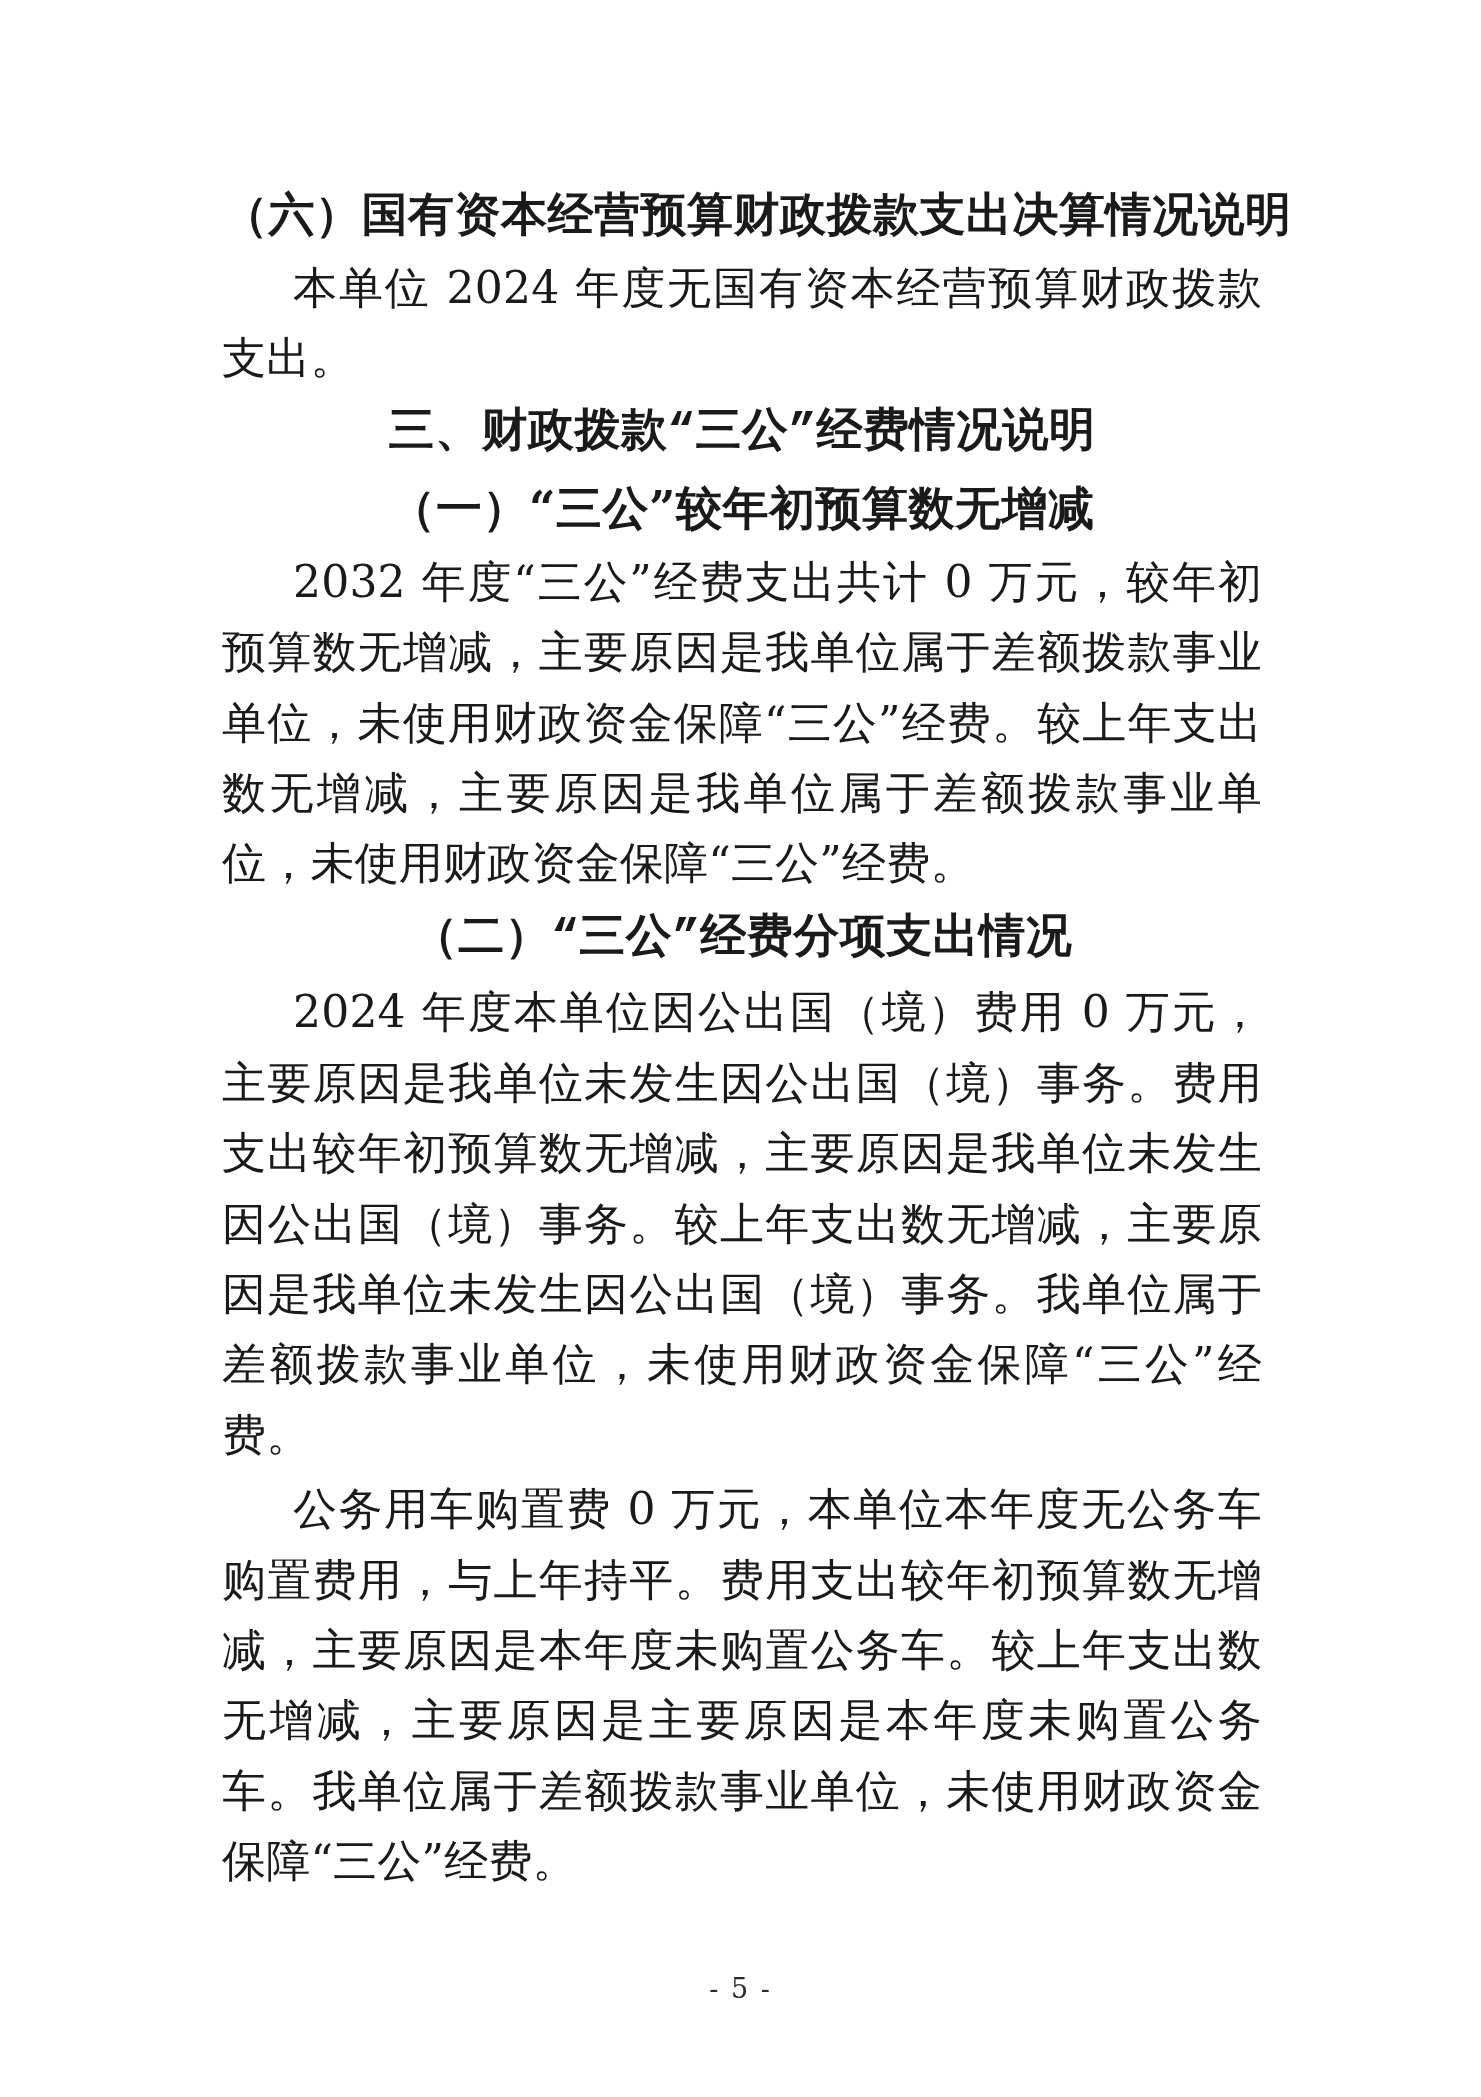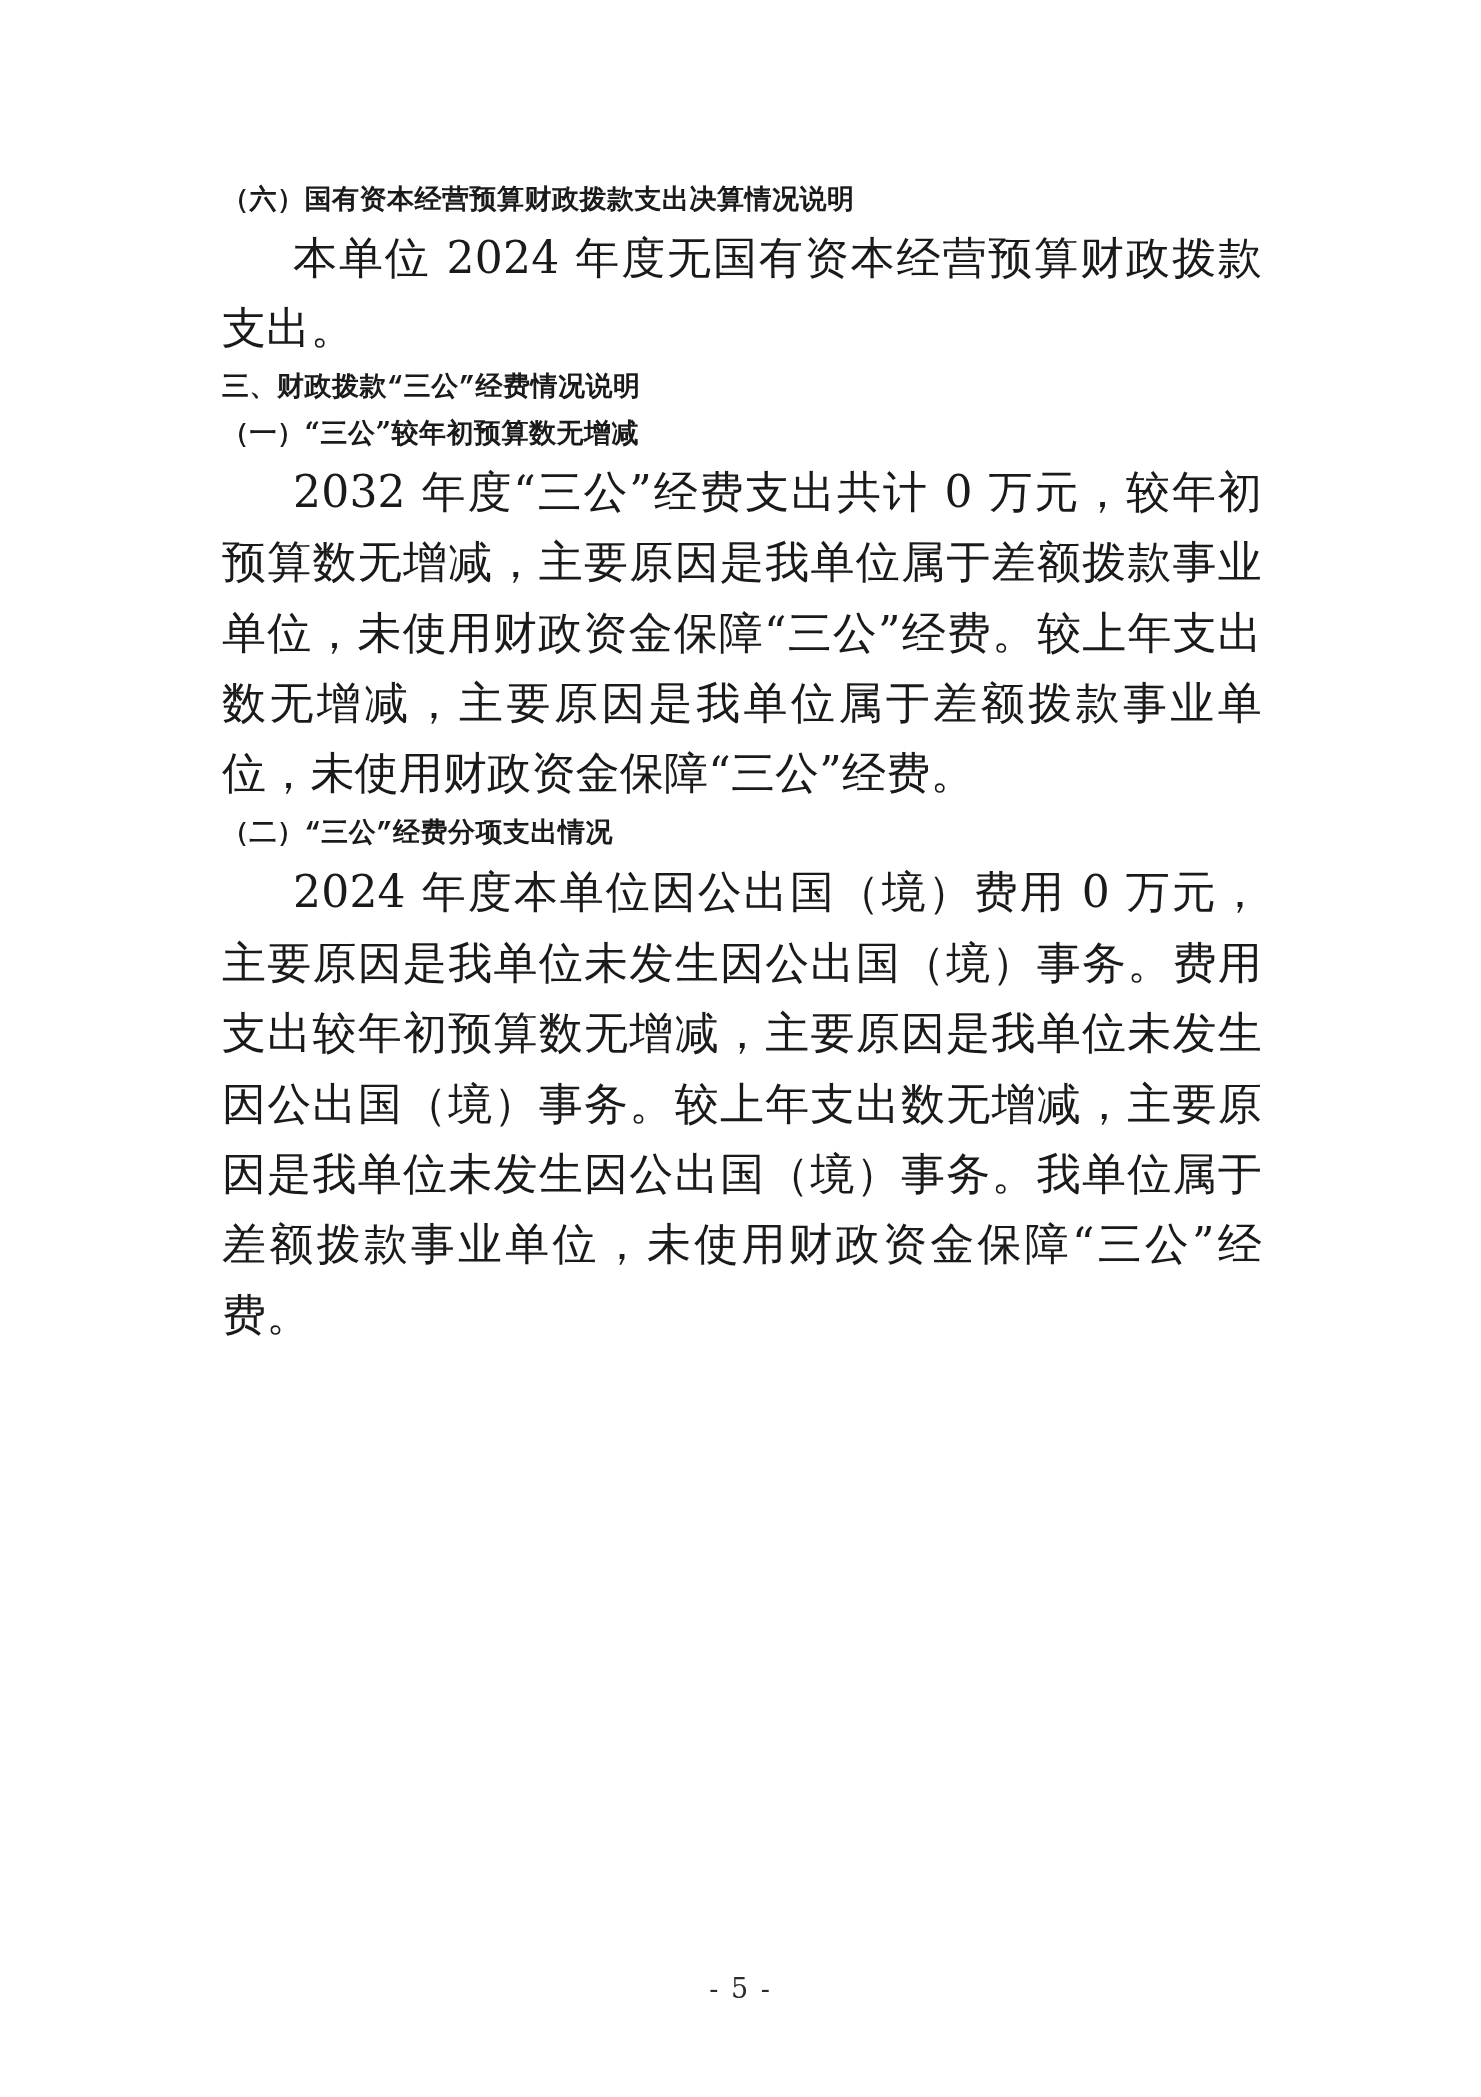--- a/index.html
+++ b/index.html
@@ -21,26 +21,27 @@
     overflow: hidden;
   }
   .content {
     position: absolute;
     left: 222px;
     top: 178px;
     width: 1040px;
   }
   .heading {
     font-weight: bold;
-    font-size: 27px;
+    font-size: 46px;
     line-height: 1.58;
     letter-spacing: 0.5px;
     margin: 0 0 2px 0;
     text-indent: 0;
     white-space: nowrap;
+    text-align: center;
   }
   .heading.indent {
     text-indent: 0px;
   }
   .para {
     font-size: 44px;
     line-height: 1.60;
     margin: 0;
     text-align: justify;
     text-justify: inter-ideograph;
@@ -83,18 +84,19 @@
 
 
     <h2 class="heading indent">（一）“三公”较年初预算数无增减</h2>
 
     <p class="para">2032 年度“三公”经费支出共计 0 万元，较年初预算数无增减，主要原因是我单位属于差额拨款事业单位，未使用财政资金保障“三公”经费。较上年支出数无增减，主要原因是我单位属于差额拨款事业单位，未使用财政资金保障“三公”经费。</p>
 
     <h2 class="heading indent">（二）“三公”经费分项支出情况</h2>
 
     <p class="para">2024 年度本单位因公出国（境）费用 0 万元，主要原因是我单位未发生因公出国（境）事务。费用支出较年初预算数无增减，主要原因是我单位未发生因公出国（境）事务。较上年支出数无增减，主要原因是我单位未发生因公出国（境）事务。我单位属于差额拨款事业单位，未使用财政资金保障“三公”经费。</p>
 
+    <p class="para">公务用车购置费 0 万元，本单位本年度无公务车购置费用，与上年持平。费用支出较年初预算数无增减，主要原因是本年度未购置公务车。较上年支出数无增减，主要原因是主要原因是本年度未购置公务车。我单位属于差额拨款事业单位，未使用财政资金保障“三公”经费。</p>
 
   </div>
 
   <div class="footer">- 5 -</div>
 
 </div>
 
 </body></html>

